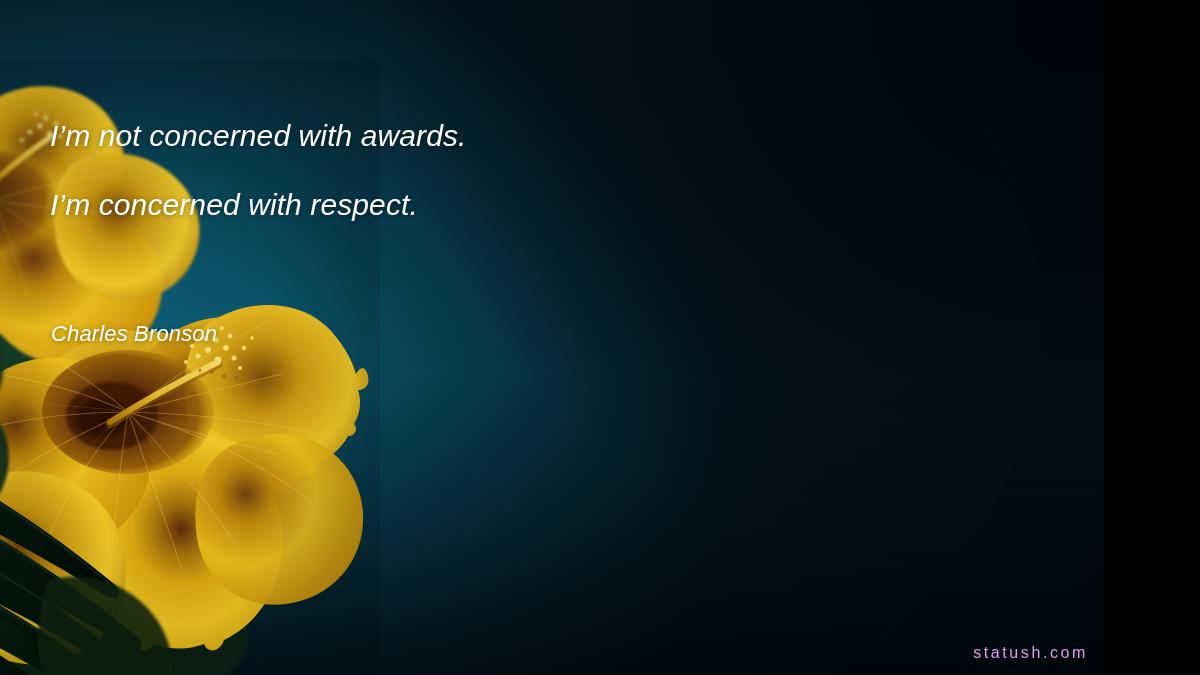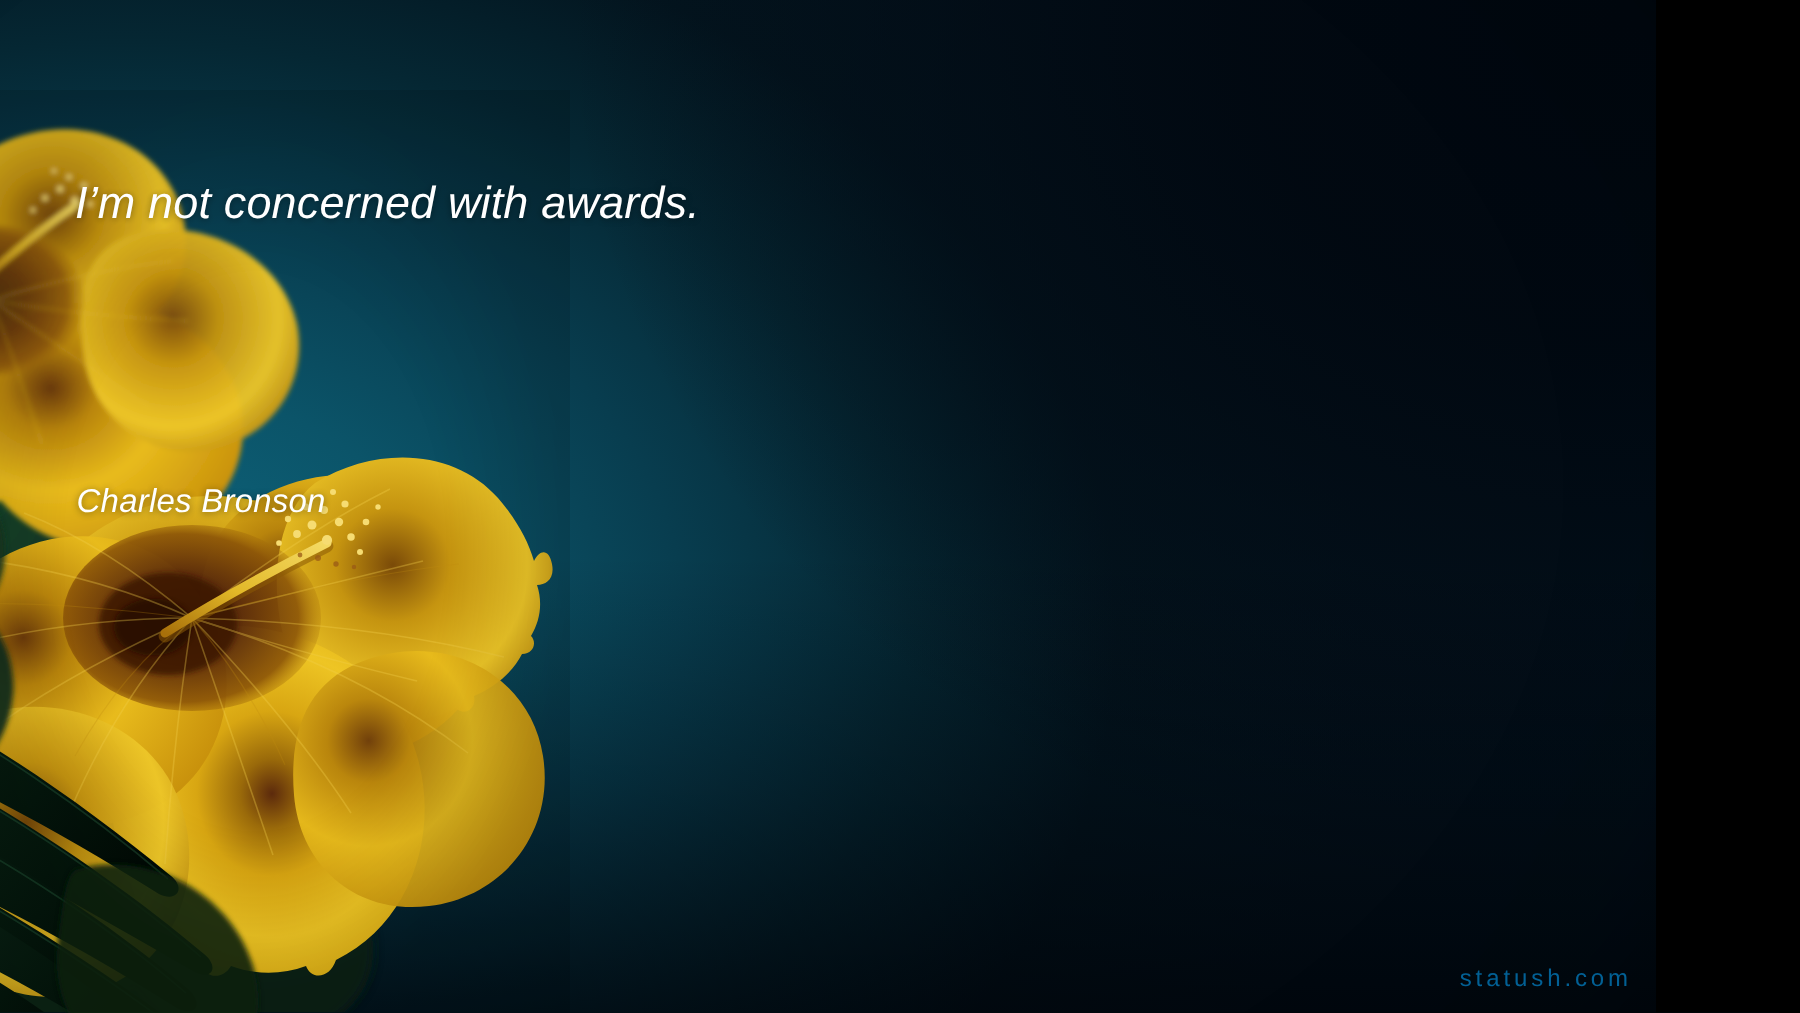--- a/index.html
+++ b/index.html
@@ -90,21 +90,21 @@
     letter-spacing: 0.15px;
     text-shadow: 0 1px 5px rgba(0,0,0,0.45);
     white-space: nowrap;
   }
 
   .watermark {
     position: absolute;
     right: 16px;
     bottom: 13px;
     font-size: 16px;
-    color: #0369a1;
+    color: #f0abfc;
     letter-spacing: 2.6px;
     opacity: 0.92;
     white-space: nowrap;
   }
 </style>
 </head>
 <body>
 
 <div id="stage">
 
@@ -310,19 +310,20 @@
       </g>
 
       <rect x="0" y="0" width="420" height="615" fill="url(#softEdge)" opacity="0.22"></rect>
     </svg>
   </div>
 
   <div class="bg-vignette"></div>
 
   <div class="quote-block">
     <p class="quote-line first">I’m not concerned with awards.</p>
+    <p class="quote-line second">I’m concerned with respect.</p>
   </div>
 
   <div class="author">Charles Bronson</div>
 
   <div class="watermark">statush.com</div>
 
 </div>
 
 </body></html>

